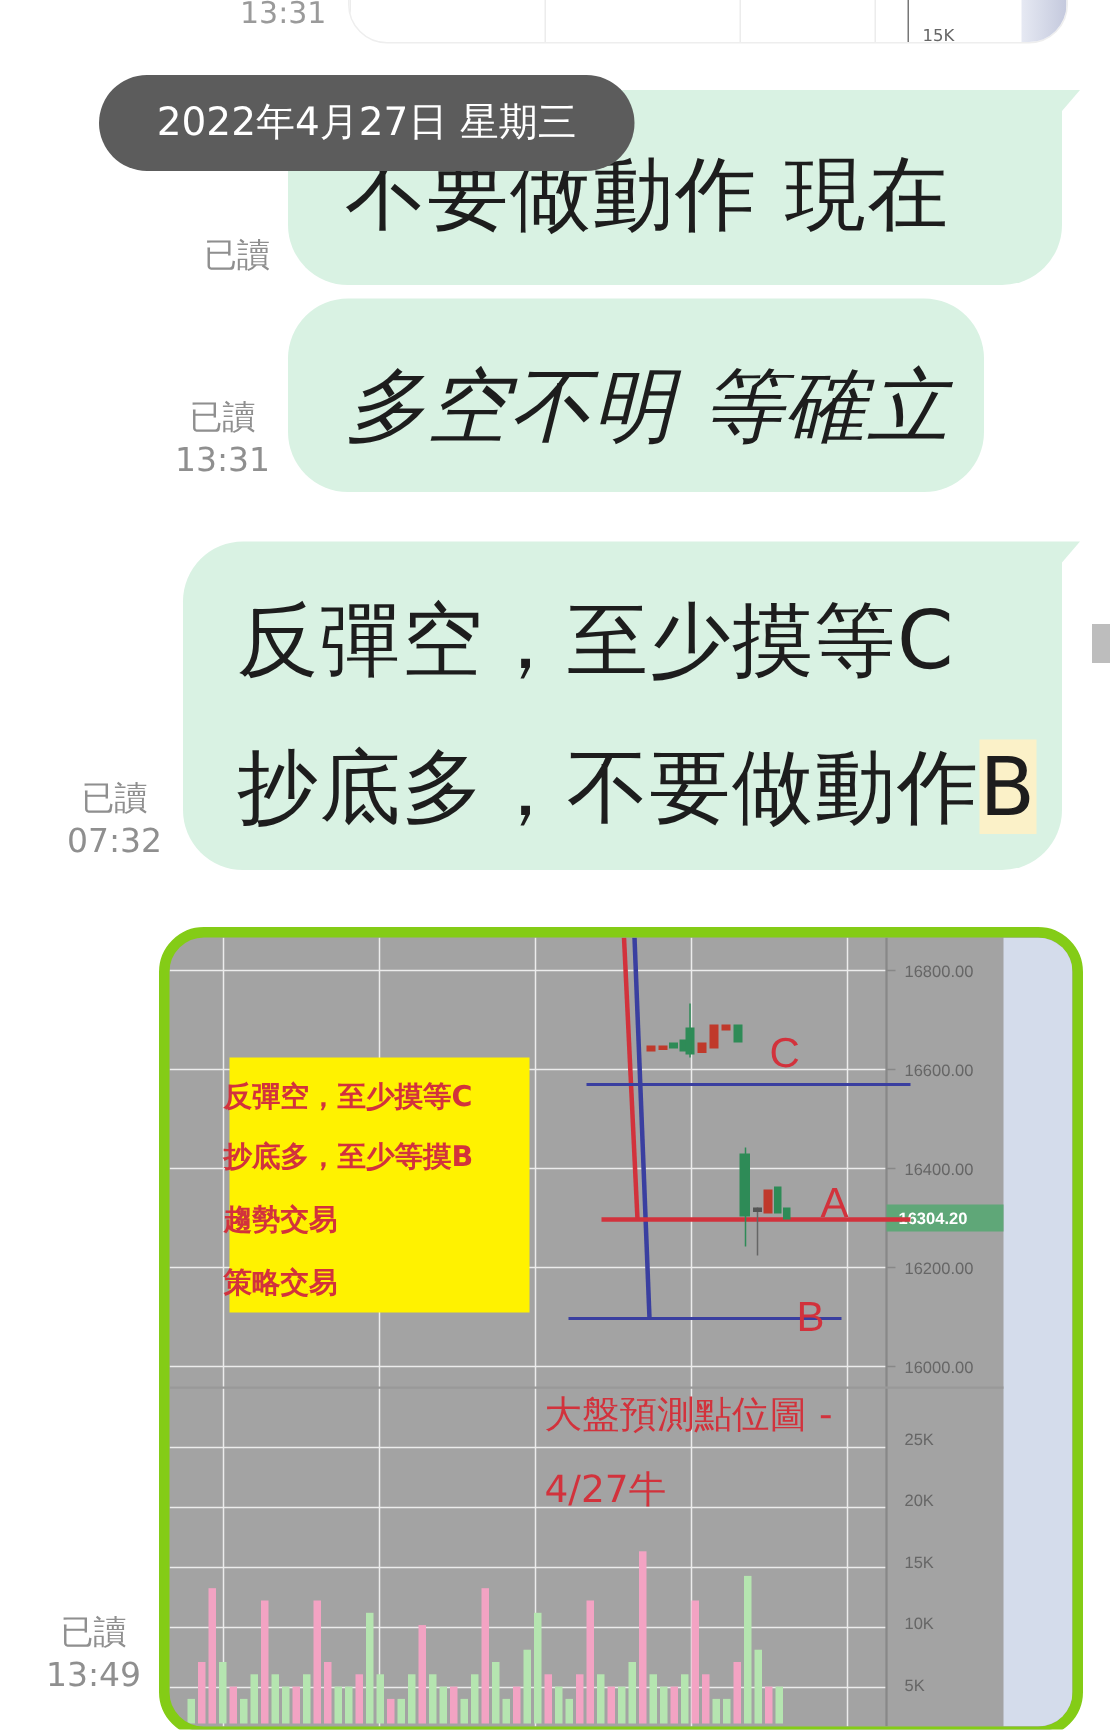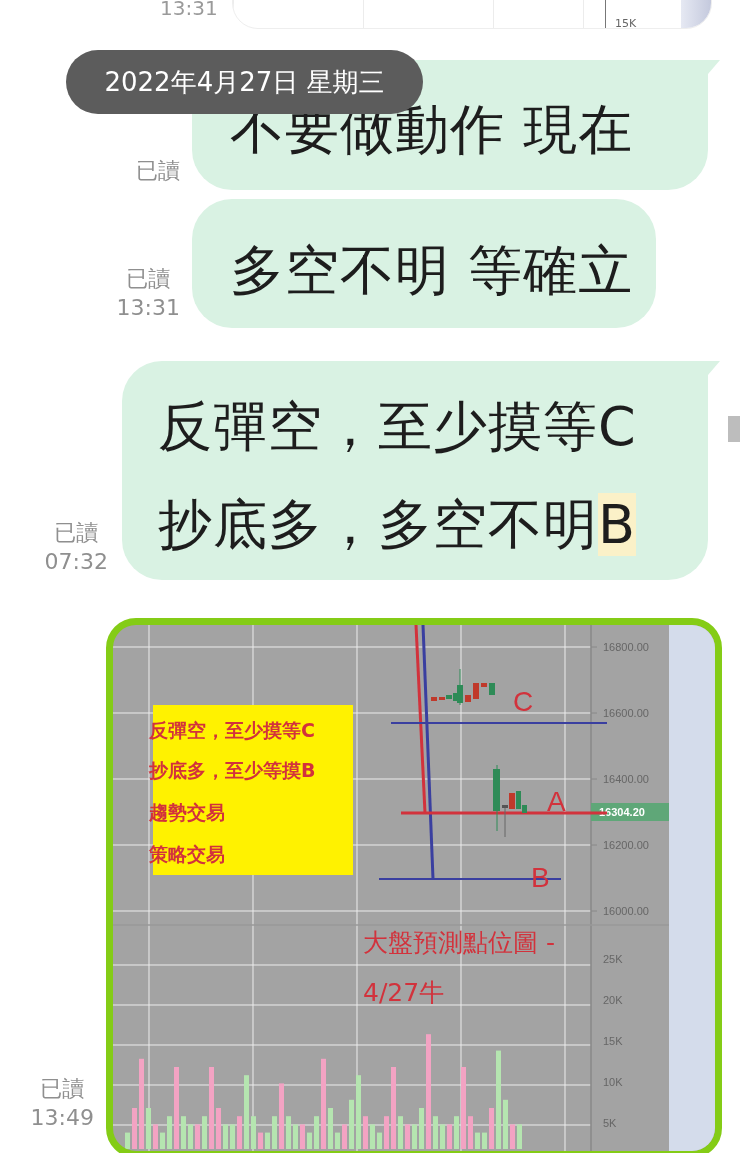--- a/index.html
+++ b/index.html
@@ -27,21 +27,21 @@
   .bubble {
     position:absolute; background:#d9f2e3; color:#1d1d1d;
     border-radius:40px;
   }
   .bubble.tail { border-top-right-radius:0; }
   .bubble.tail::after {
     content:""; position:absolute; right:-12px; top:0;
     border-top:14px solid #d9f2e3; border-right:12px solid transparent;
   }
   .b1 { left:192px; top:60px; width:516px; height:130px; }
-  .b2 { left:192px; top:199px; width:464px; height:129px; }
+  .b2 { left:192px; top:199px; width:464px; height:129px;font-style:italic; }
   .b3 { left:122px; top:361px; width:586px; height:219px; }
   .btext { position:absolute; font-size:54px; white-space:nowrap; letter-spacing:1px; }
   .b1 .btext { left:38px; top:34px; }
   .b2 .btext { left:38px; top:36px; }
   .b3 .l1 { left:36px; top:30px; }
   .b3 .l2 { left:36px; top:128px; }
   .hl { background:#fbf1c8; }
 
   .meta { position:absolute; text-align:center; color:#8f8f8f; font-size:22px; line-height:29px; }
 
@@ -79,21 +79,21 @@
 <div class="bubble b2">
   <span class="btext">多空不明  等確立</span>
 </div>
 <div class="meta" style="right:560px; top:264px;">
   <div>已讀</div>
   <div>13:31</div>
 </div>
 
 <div class="bubble b3 tail">
   <span class="btext l1">反彈空，至少摸等C</span>
-  <span class="btext l2"><span>抄底多，多空不明</span><span class="hl">B</span></span>
+  <span class="btext l2"><span>抄底多，不要做動作</span><span class="hl">B</span></span>
 </div>
 <div class="meta" style="right:632px; top:518px;">
   <div>已讀</div>
   <div>07:32</div>
 </div>
 
 <div class="scroll-ind"></div>
 
 <div class="chart-img">
   <svg width="602" height="526" viewBox="0 0 602 526">

